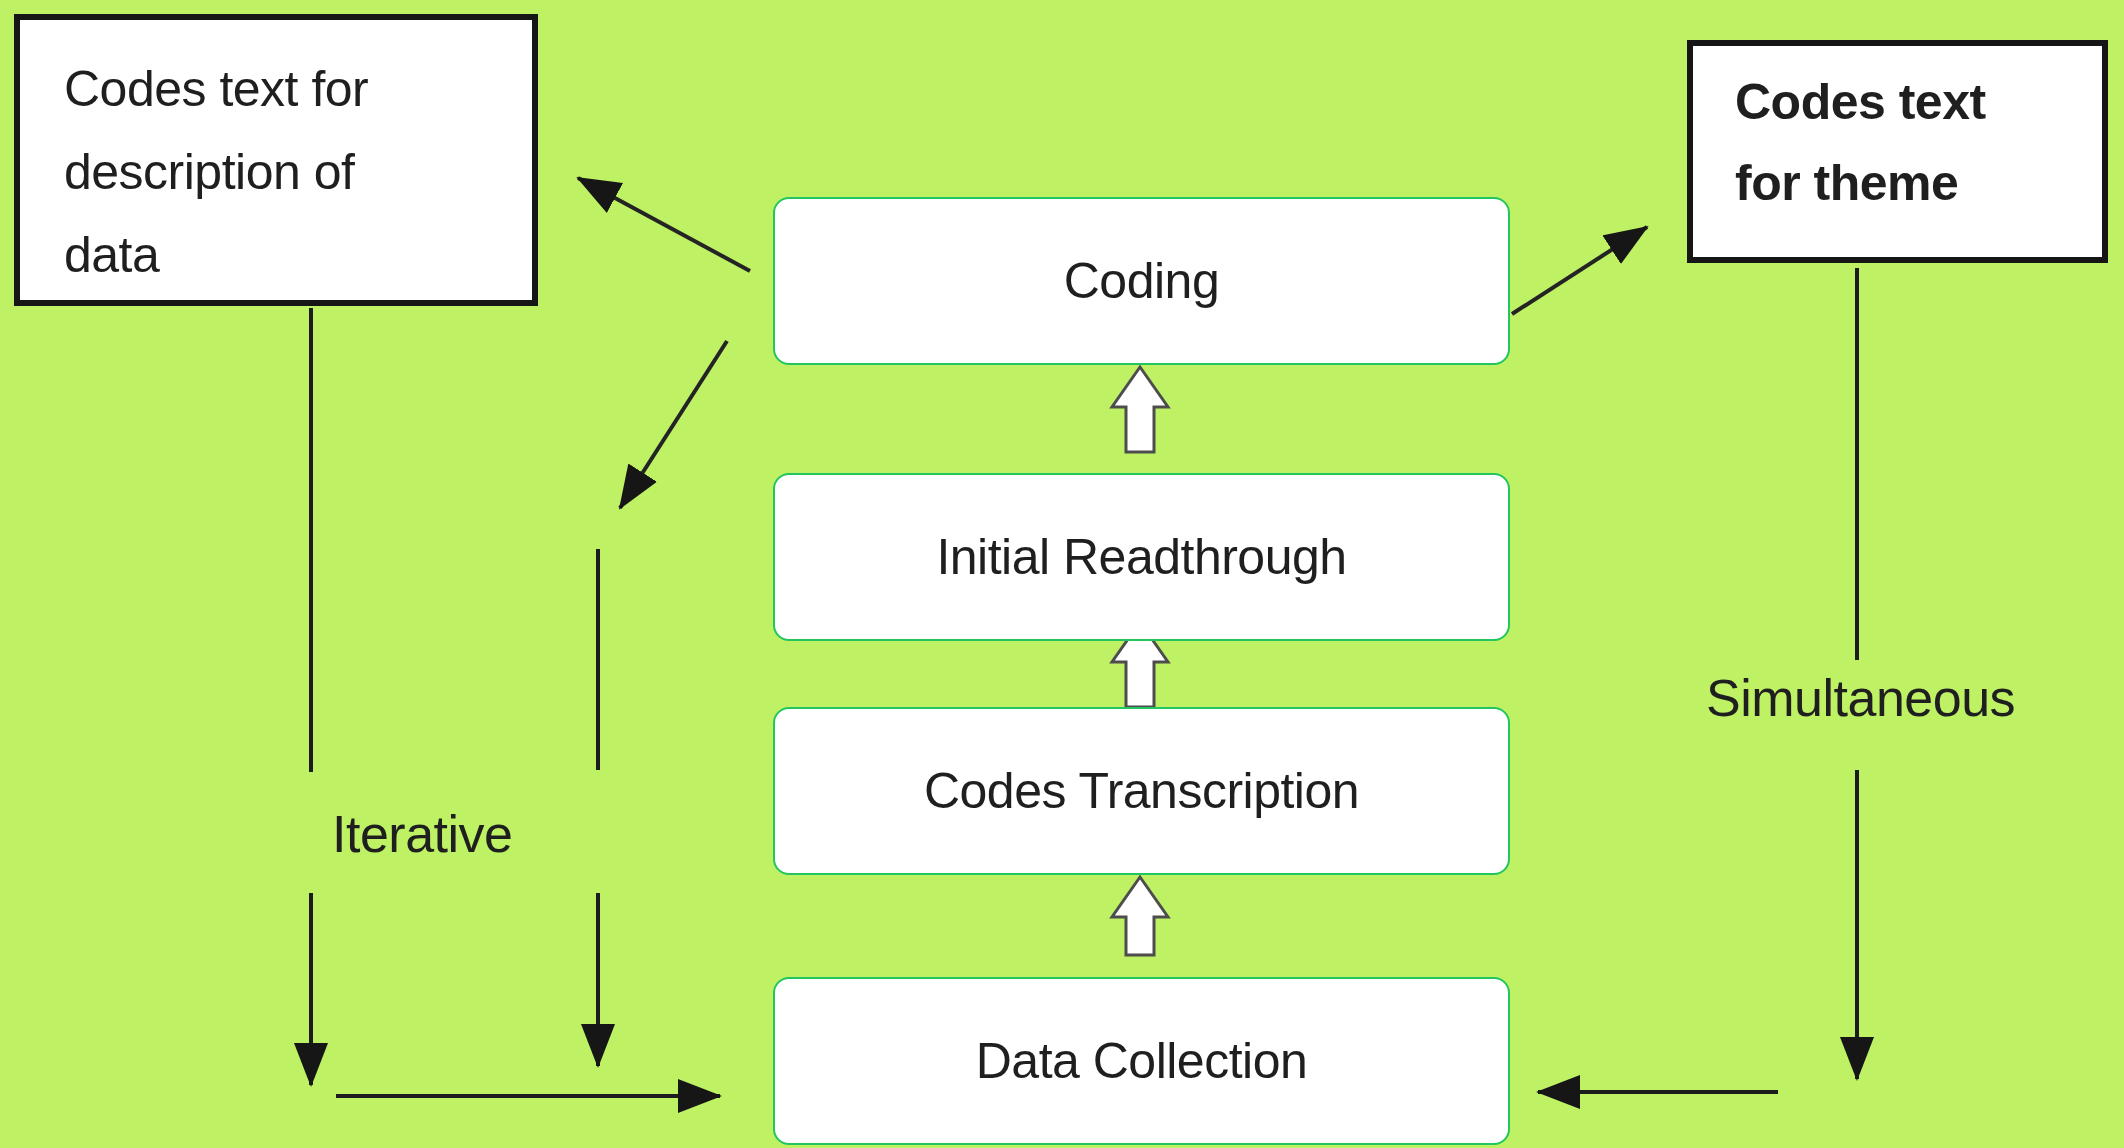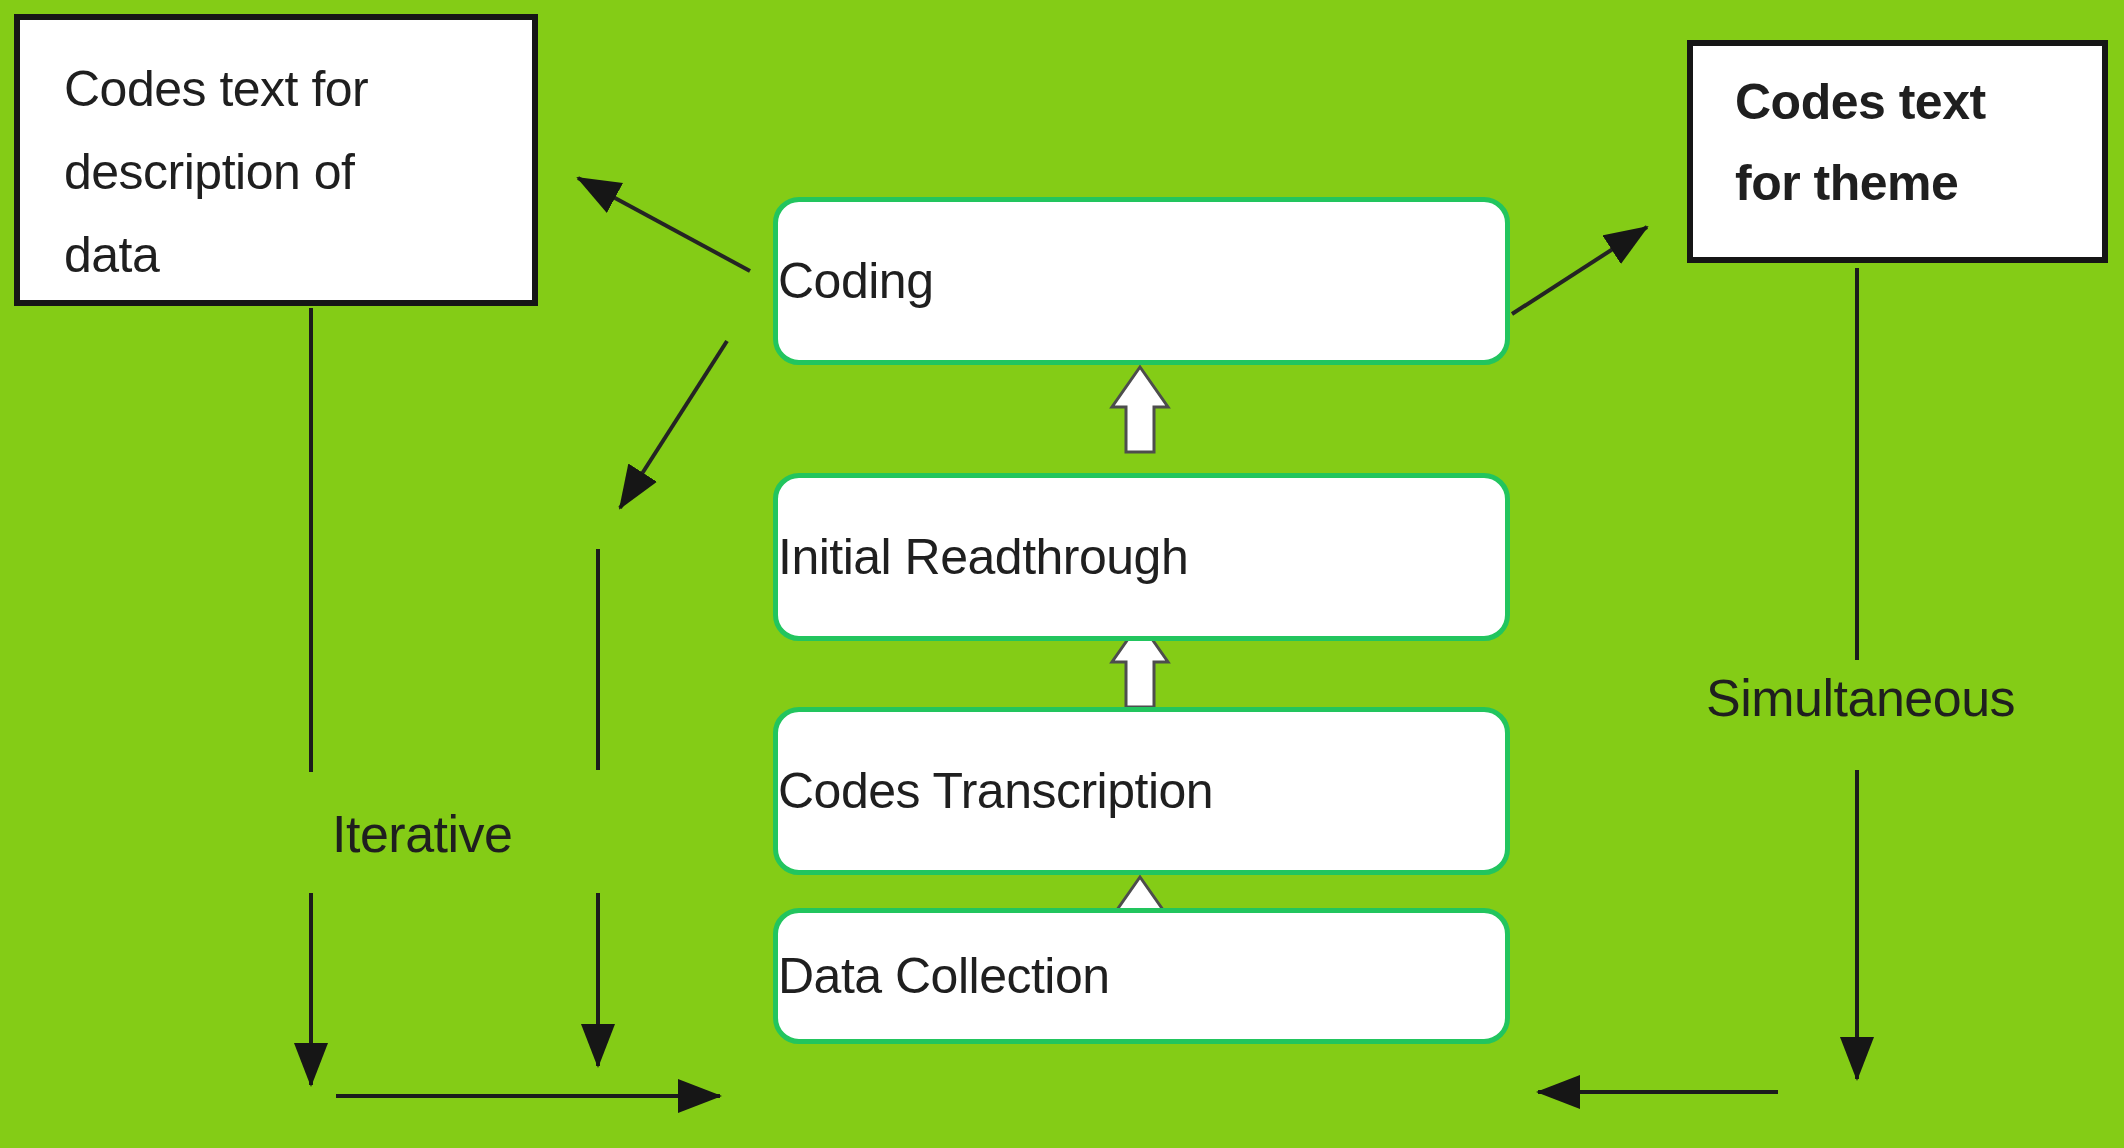--- a/index.html
+++ b/index.html
@@ -1,19 +1,19 @@
 <!DOCTYPE html>
 <html><head>
 <meta charset="utf-8">
 <style>
   html,body{margin:0;padding:0;background:#ffffff;}
   #canvas{
     position:relative;
     width:2124px;height:1148px;
-    background:#84cc16;
+    background:#bef264;
     font-family:"Liberation Sans", sans-serif;
     color:#1c1c1c;
     overflow:hidden;
   }
   .sqbox{
     position:absolute;
     border:6px solid #161616;
     background:#ffffff;
     box-sizing:border-box;
   }
@@ -23,33 +23,33 @@
     letter-spacing:-0.5px;
     color:#1f1f1f;
   }
   #box-desc{left:14px;top:14px;width:524px;height:292px;}
   #box-desc .txt{padding:28px 70px 0 44px;line-height:83px;}
   #box-theme{left:1687px;top:40px;width:421px;height:223px;font-weight:bold;}
   #box-theme .txt{padding:16px 55px 0 42px;line-height:81px;}
   .rbox{
     position:absolute;
     left:773px;width:737px;
-    border:5px solid #22c55e;
-    border-radius:26px;
+    border:2px solid #22c55e;
+    border-radius:16px;
     background:#ffffff;
     box-sizing:border-box;
-    display:flex;align-items:center;justify-content:flex-start;
+    display:flex;align-items:center;justify-content:center;
     font-size:50px;
     letter-spacing:-0.5px;
     color:#1f1f1f;
   }
   #box-coding{top:197px;height:168px;}
   #box-readthrough{top:452px;height:168px;margin-top:21px;}
   #box-transcription{top:707px;height:168px;}
-  #box-collection{top:908px;height:136px;}
+  #box-collection{top:977px;height:168px;}
   .floatlabel{
     position:absolute;
     font-size:52px;
     letter-spacing:-0.5px;
     color:#1f1f1f;
     white-space:nowrap;
   }
   #label-iterative{left:332px;top:804px;}
   #label-simultaneous{left:1706px;top:668px;}
   #connector-layer{

